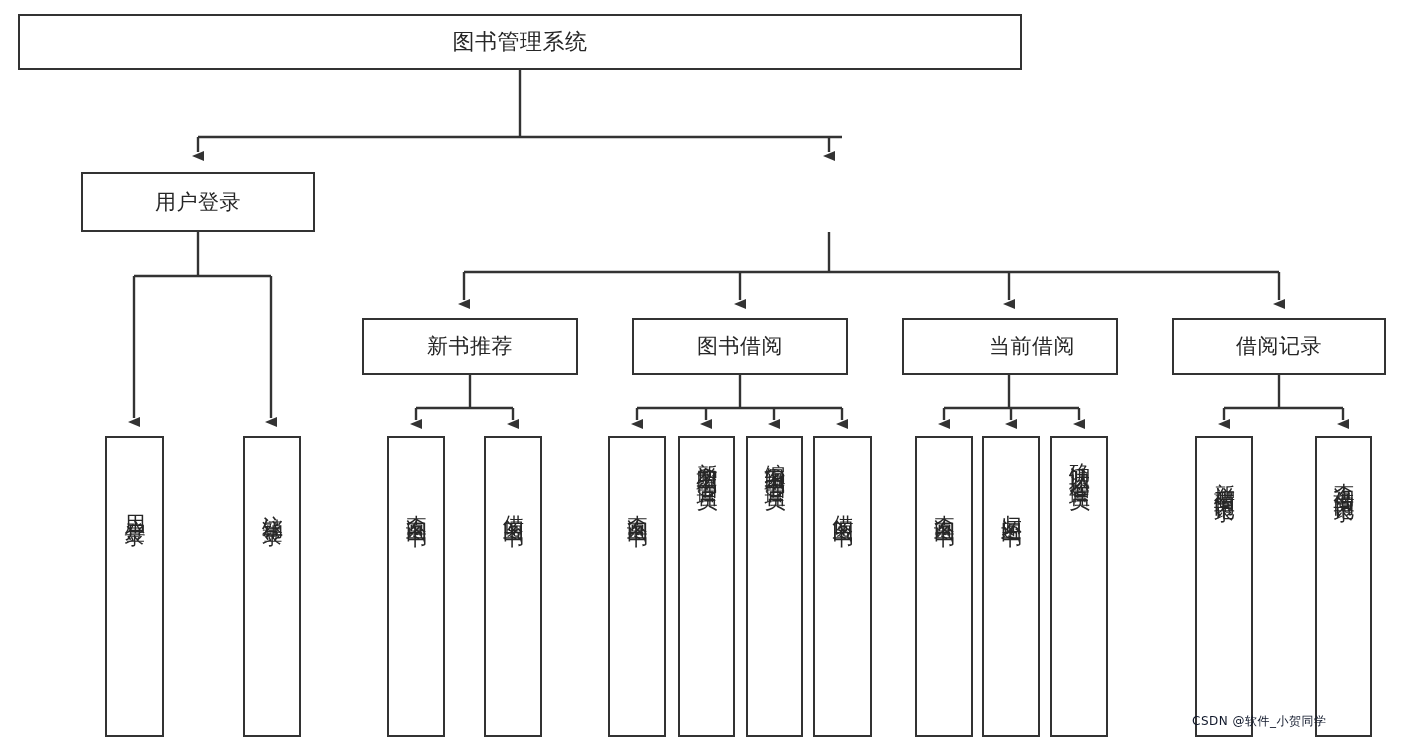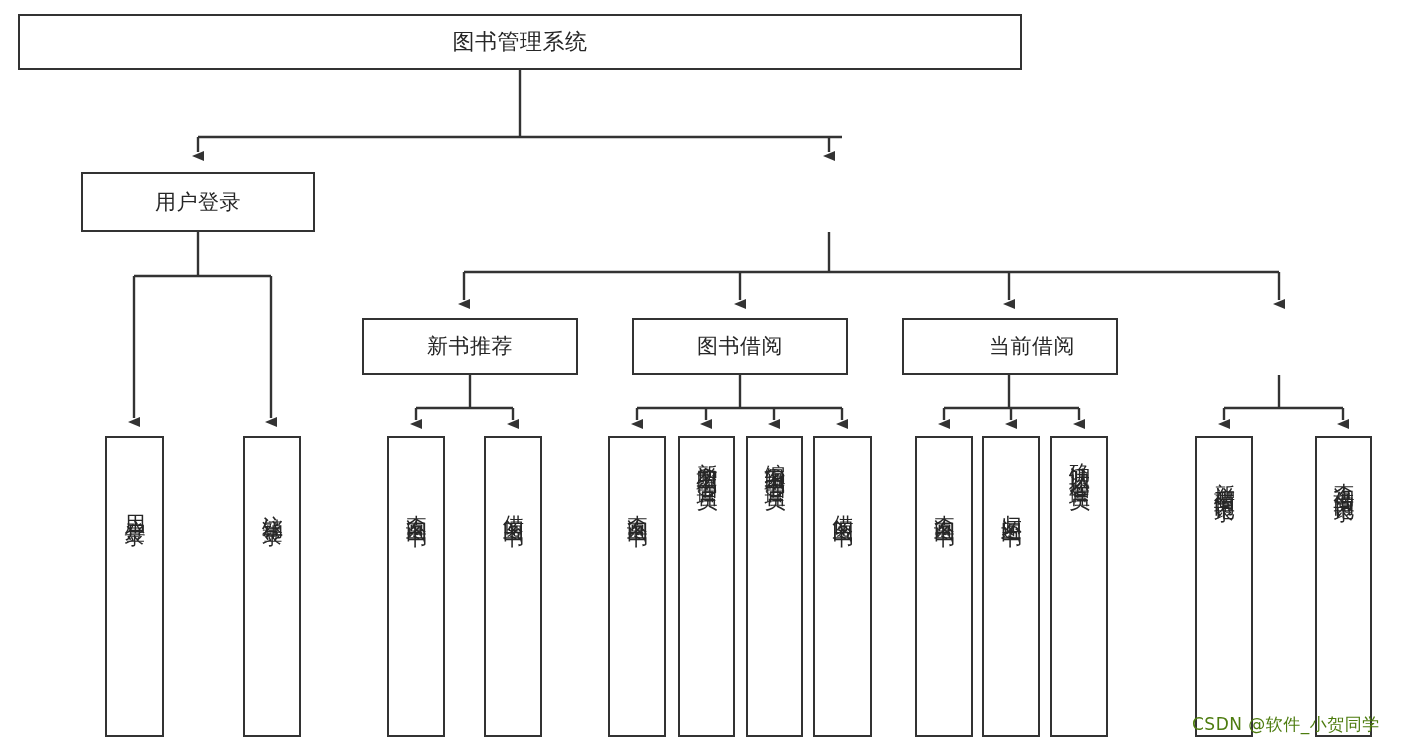--- a/index.html
+++ b/index.html
@@ -54,22 +54,22 @@
     letter-spacing: 4px;
     font-size: 21px;
     white-space: normal;
     line-height: 1;
   }
   .node.root .node-label { font-size: 22px; }
   #watermark {
     position: absolute;
     left: 1192px;
     top: 713px;
-    font-size: 17px;
-    color: #4d7c0f;
+    font-size: 12px;
+    color: #0f172a;
     white-space: nowrap;
     letter-spacing: 0.5px;
     pointer-events: none;
   }
 </style>
 </head>
 <body>
 
 <div id="diagram-root">
 
@@ -133,20 +133,23 @@
 
   <div class="node" style="left:632px; top:318px; width:216px; height:57px;">
     <span class="node-label">图书借阅</span>
   </div>
   <div class="node" style="left:362px; top:318px; width:216px; height:57px;">
     <span class="node-label">新书推荐</span>
   </div>
   <div class="node" style="left:902px; top:318px; width:216px; height:57px;padding-left:44px;">
     <span class="node-label">当前借阅</span>
   </div>
+  <div class="node" style="left:1172px; top:318px; width:214px; height:57px;">
+    <span class="node-label">借阅记录</span>
+  </div>
 
   <div class="node vertical" style="left:105px; top:436px; width:59px; height:301px; padding-top:60px;">
     <span class="node-label">用户登录</span>
   </div>
   <div class="node vertical" style="left:243px; top:436px; width:58px; height:301px; padding-top:60px;">
     <span class="node-label">注销登录</span>
   </div>
 
   <div class="node vertical" style="left:387px; top:436px; width:58px; height:301px; padding-top:60px;">
     <span class="node-label">查询图书</span>

